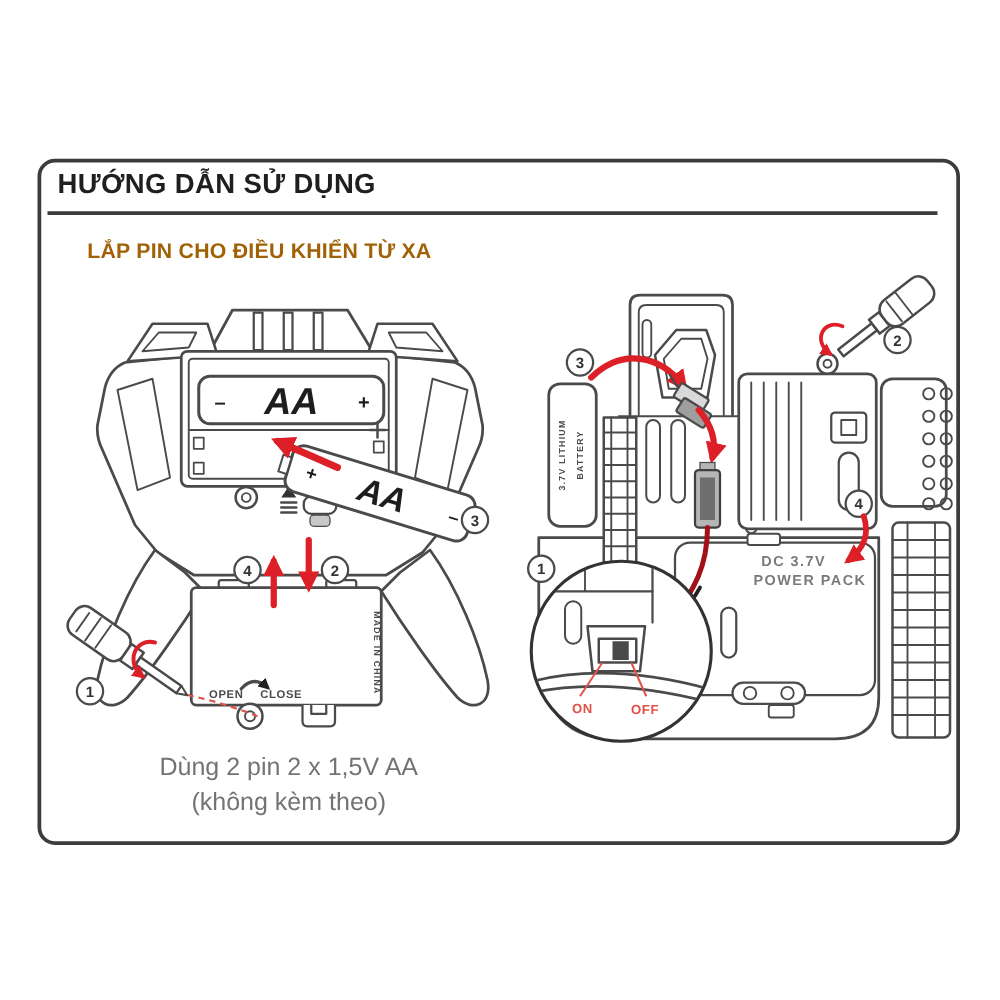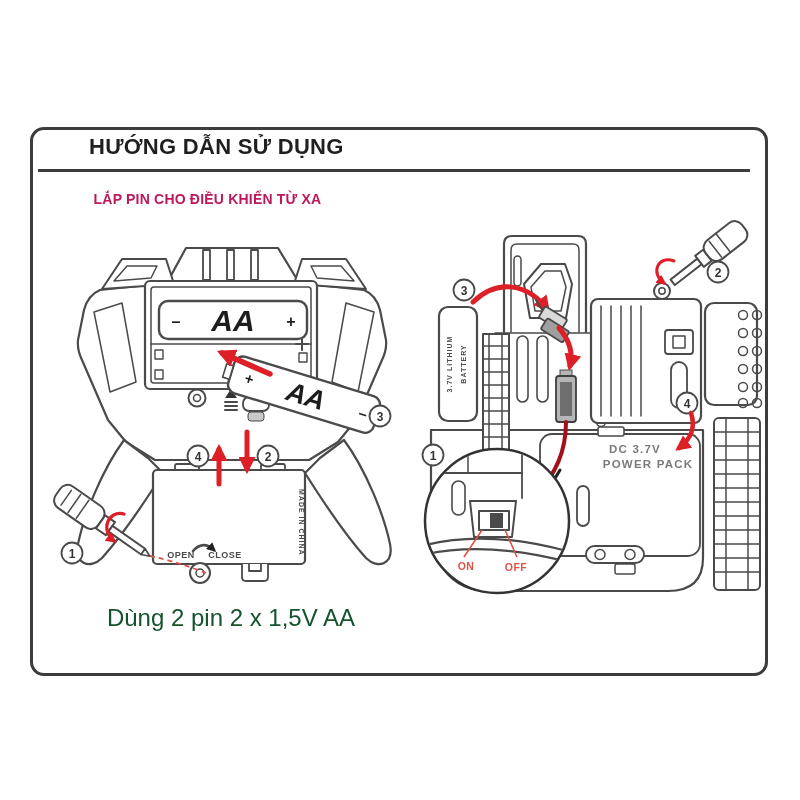--- a/index.html
+++ b/index.html
@@ -1,25 +1,25 @@
 <!DOCTYPE html>
 <html><head>
 <meta charset="utf-8">
 <style>
   html,body{margin:0;padding:0;background:#fff;width:800px;height:800px;
     font-family:"Liberation Sans","DejaVu Sans",sans-serif;color:#2e2e2e;}
   .abs{position:absolute;}
   #stage{position:relative;width:800px;height:800px;background:#fff;overflow:hidden;}
   #frame{left:30px;top:127px;width:732px;height:543px;border:3px solid #3c3c3c;border-radius:14px;}
-  #title{left:46px;top:134px;font-size:22px;font-weight:bold;letter-spacing:.3px;color:#1f1f1f;margin-left:43px;}
+  #title{left:46px;top:134px;font-size:22px;font-weight:bold;letter-spacing:.3px;color:#1f1f1f;}
   #rule{left:38px;top:169px;width:712px;height:3px;background:#3c3c3c;}
-  .sec-head{font-size:14px;font-weight:bold;color:#be185d;text-align:center;letter-spacing:.2px;}
+  .sec-head{font-size:17px;font-weight:bold;color:#a16207;text-align:center;letter-spacing:.2px;}
   #head-left{left:25px;top:191px;width:365px;}
   #head-right{left:445px;top:195px;width:330px;}
-  .caption{font-size:24px;color:#14532d;text-align:center;line-height:1.38;}
+  .caption{font-size:20px;color:#737373;text-align:center;line-height:1.38;}
   #cap-left{left:56px;top:601px;width:350px;}
   #cap-right{left:425px;top:601px;width:340px;}
   svg{position:absolute;left:0;top:0;}
   .k{stroke:#4a4a4a;fill:none;stroke-linejoin:round;stroke-linecap:round;}
   .kw{stroke:#4a4a4a;fill:#fff;stroke-linejoin:round;stroke-linecap:round;}
   .thin{stroke-width:1.5;}
   .red{stroke:#dd1f27;fill:none;stroke-linecap:round;}
   .redln{stroke:#e05247;fill:none;}
   text{font-family:"Liberation Sans","DejaVu Sans",sans-serif;}
   .batt-txt{font-weight:bold;font-style:italic;fill:#1d1d1d;}
@@ -328,17 +328,18 @@
       </g>
       <g>
         <circle class="kw" stroke-width="1.8" cx="433" cy="455" r="10.5"></circle>
         <text class="step-n" x="433" y="459.5" text-anchor="middle">1</text>
       </g>
     </g>
   </svg>
 
   <div id="cap-left" class="abs caption">
     <div>Dùng 2 pin 2 x 1,5V AA</div>
+    <div>(không kèm theo)</div>
   </div>
   <div id="cap-right" class="abs caption">
   </div>
 
 </div>
 
 </body></html>

